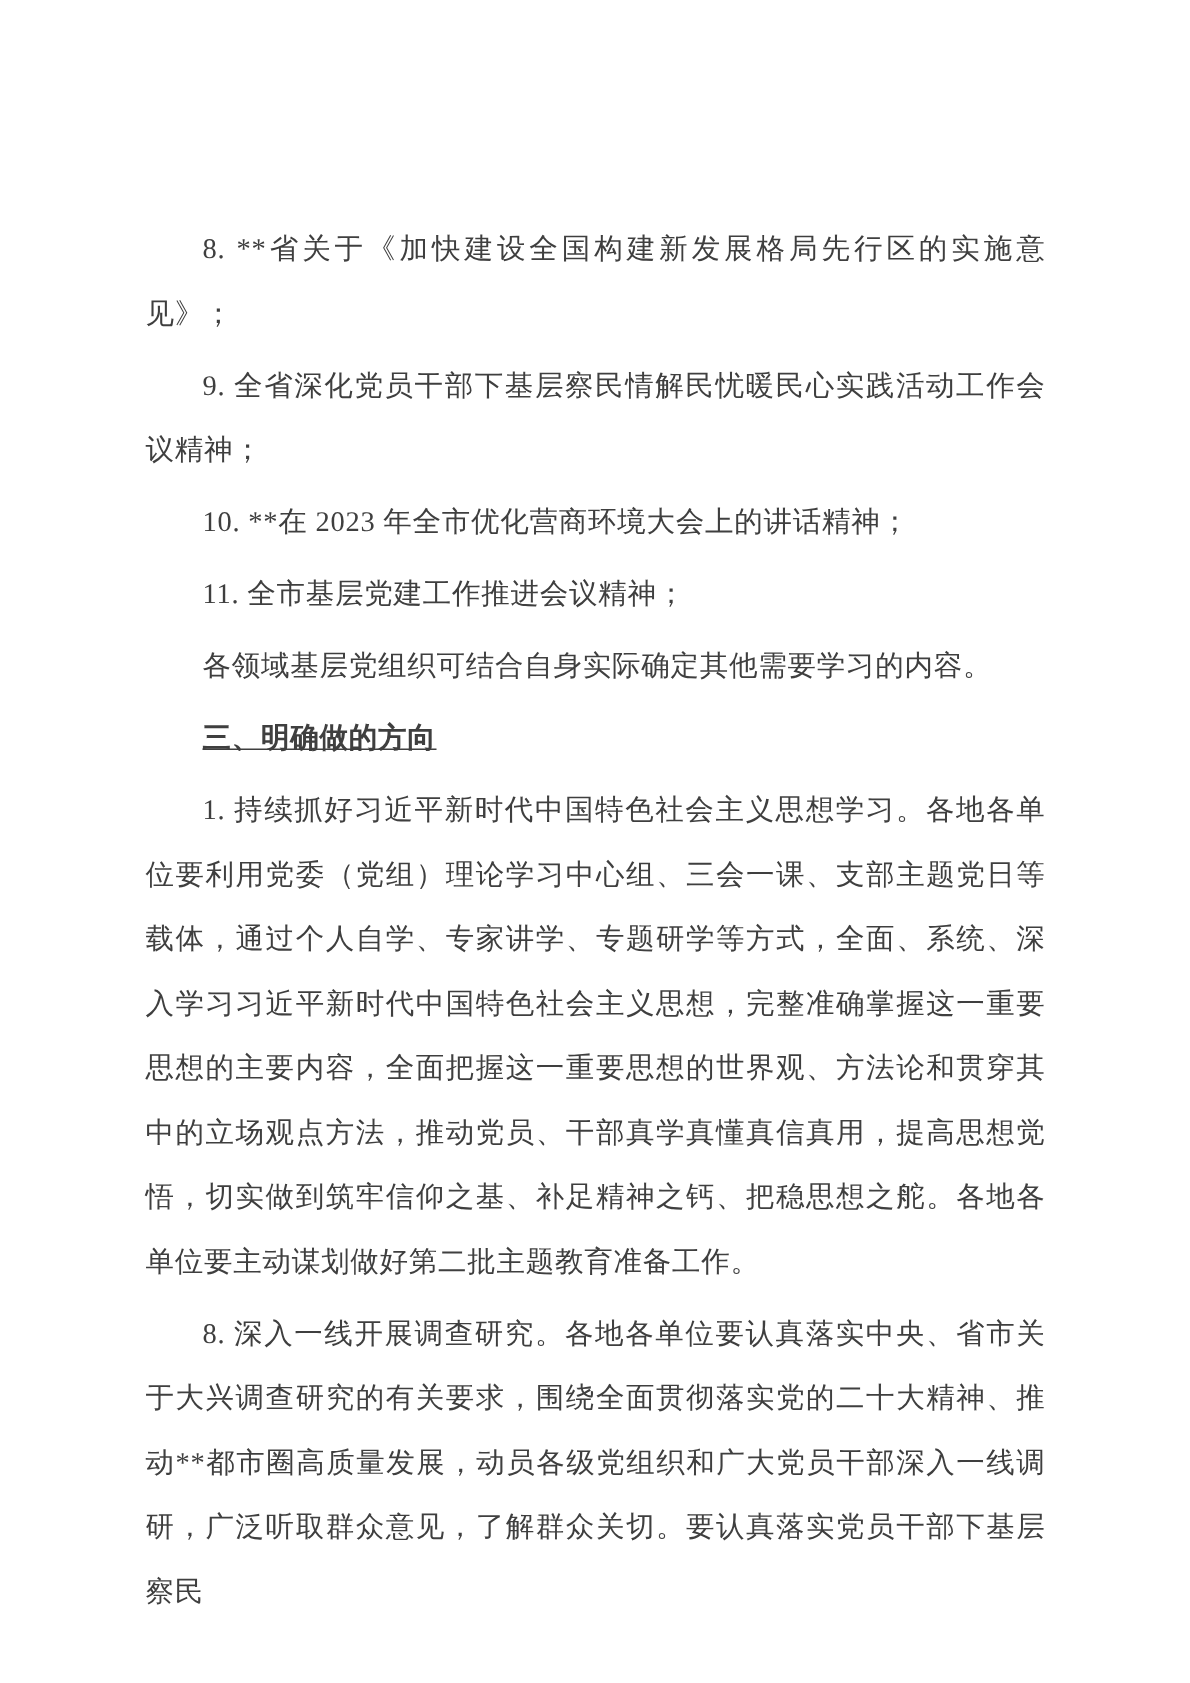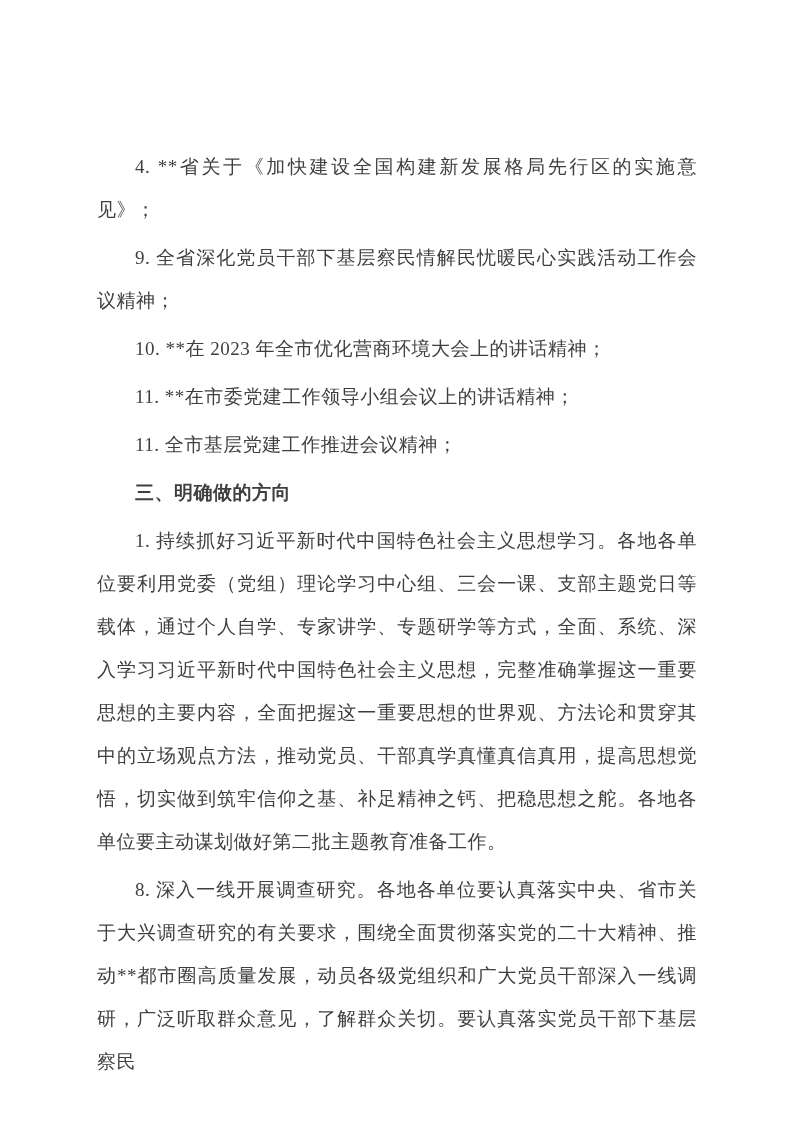--- a/index.html
+++ b/index.html
@@ -28,42 +28,43 @@
     text-justify: inter-ideograph;
   }
   .para {
     margin: 0 0 5px 0;
     text-indent: 2em;
   }
   .heading {
     margin: 0 0 5px 0;
     text-indent: 2em;
     font-weight: bold;
+    text-decoration: underline;
   }
   .lead {
     font-weight: normal;
   }
 </style>
 </head>
 <body>
 
 <div class="page">
   <div class="content">
 
-    <p class="para">4. **省关于《加快建设全国构建新发展格局先行区的实施意见》；</p>
+    <p class="para">8. **省关于《加快建设全国构建新发展格局先行区的实施意见》；</p>
 
     <p class="para">9. 全省深化党员干部下基层察民情解民忧暖民心实践活动工作会议精神；</p>
 
     <p class="para">10. **在 2023 年全市优化营商环境大会上的讲话精神；</p>
 
-    <p class="para">11. **在市委党建工作领导小组会议上的讲话精神；</p>
 
     <p class="para">11. 全市基层党建工作推进会议精神；</p>
 
 
+    <p class="para">各领域基层党组织可结合自身实际确定其他需要学习的内容。</p>
 
     <p class="heading">三、明确做的方向</p>
 
     <p class="para"><span class="lead">1. 持续抓好习近平新时代中国特色社会主义思想学习。</span><span>各地各单位要利用党委（党组）理论学习中心组、三会一课、支部主题党日等载体，通过个人自学、专家讲学、专题研学等方式，全面、系统、深入学习习近平新时代中国特色社会主义思想，完整准确掌握这一重要思想的主要内容，全面把握这一重要思想的世界观、方法论和贯穿其中的立场观点方法，推动党员、干部真学真懂真信真用，提高思想觉悟，切实做到筑牢信仰之基、补足精神之钙、把稳思想之舵。各地各单位要主动谋划做好第二批主题教育准备工作。</span></p>
 
     <p class="para"><span class="lead">8. 深入一线开展调查研究。</span><span>各地各单位要认真落实中央、省市关于大兴调查研究的有关要求，围绕全面贯彻落实党的二十大精神、推动**都市圈高质量发展，动员各级党组织和广大党员干部深入一线调研，广泛听取群众意见，了解群众关切。要认真落实党员干部下基层察民</span></p>
 
   </div>
 </div>
 

